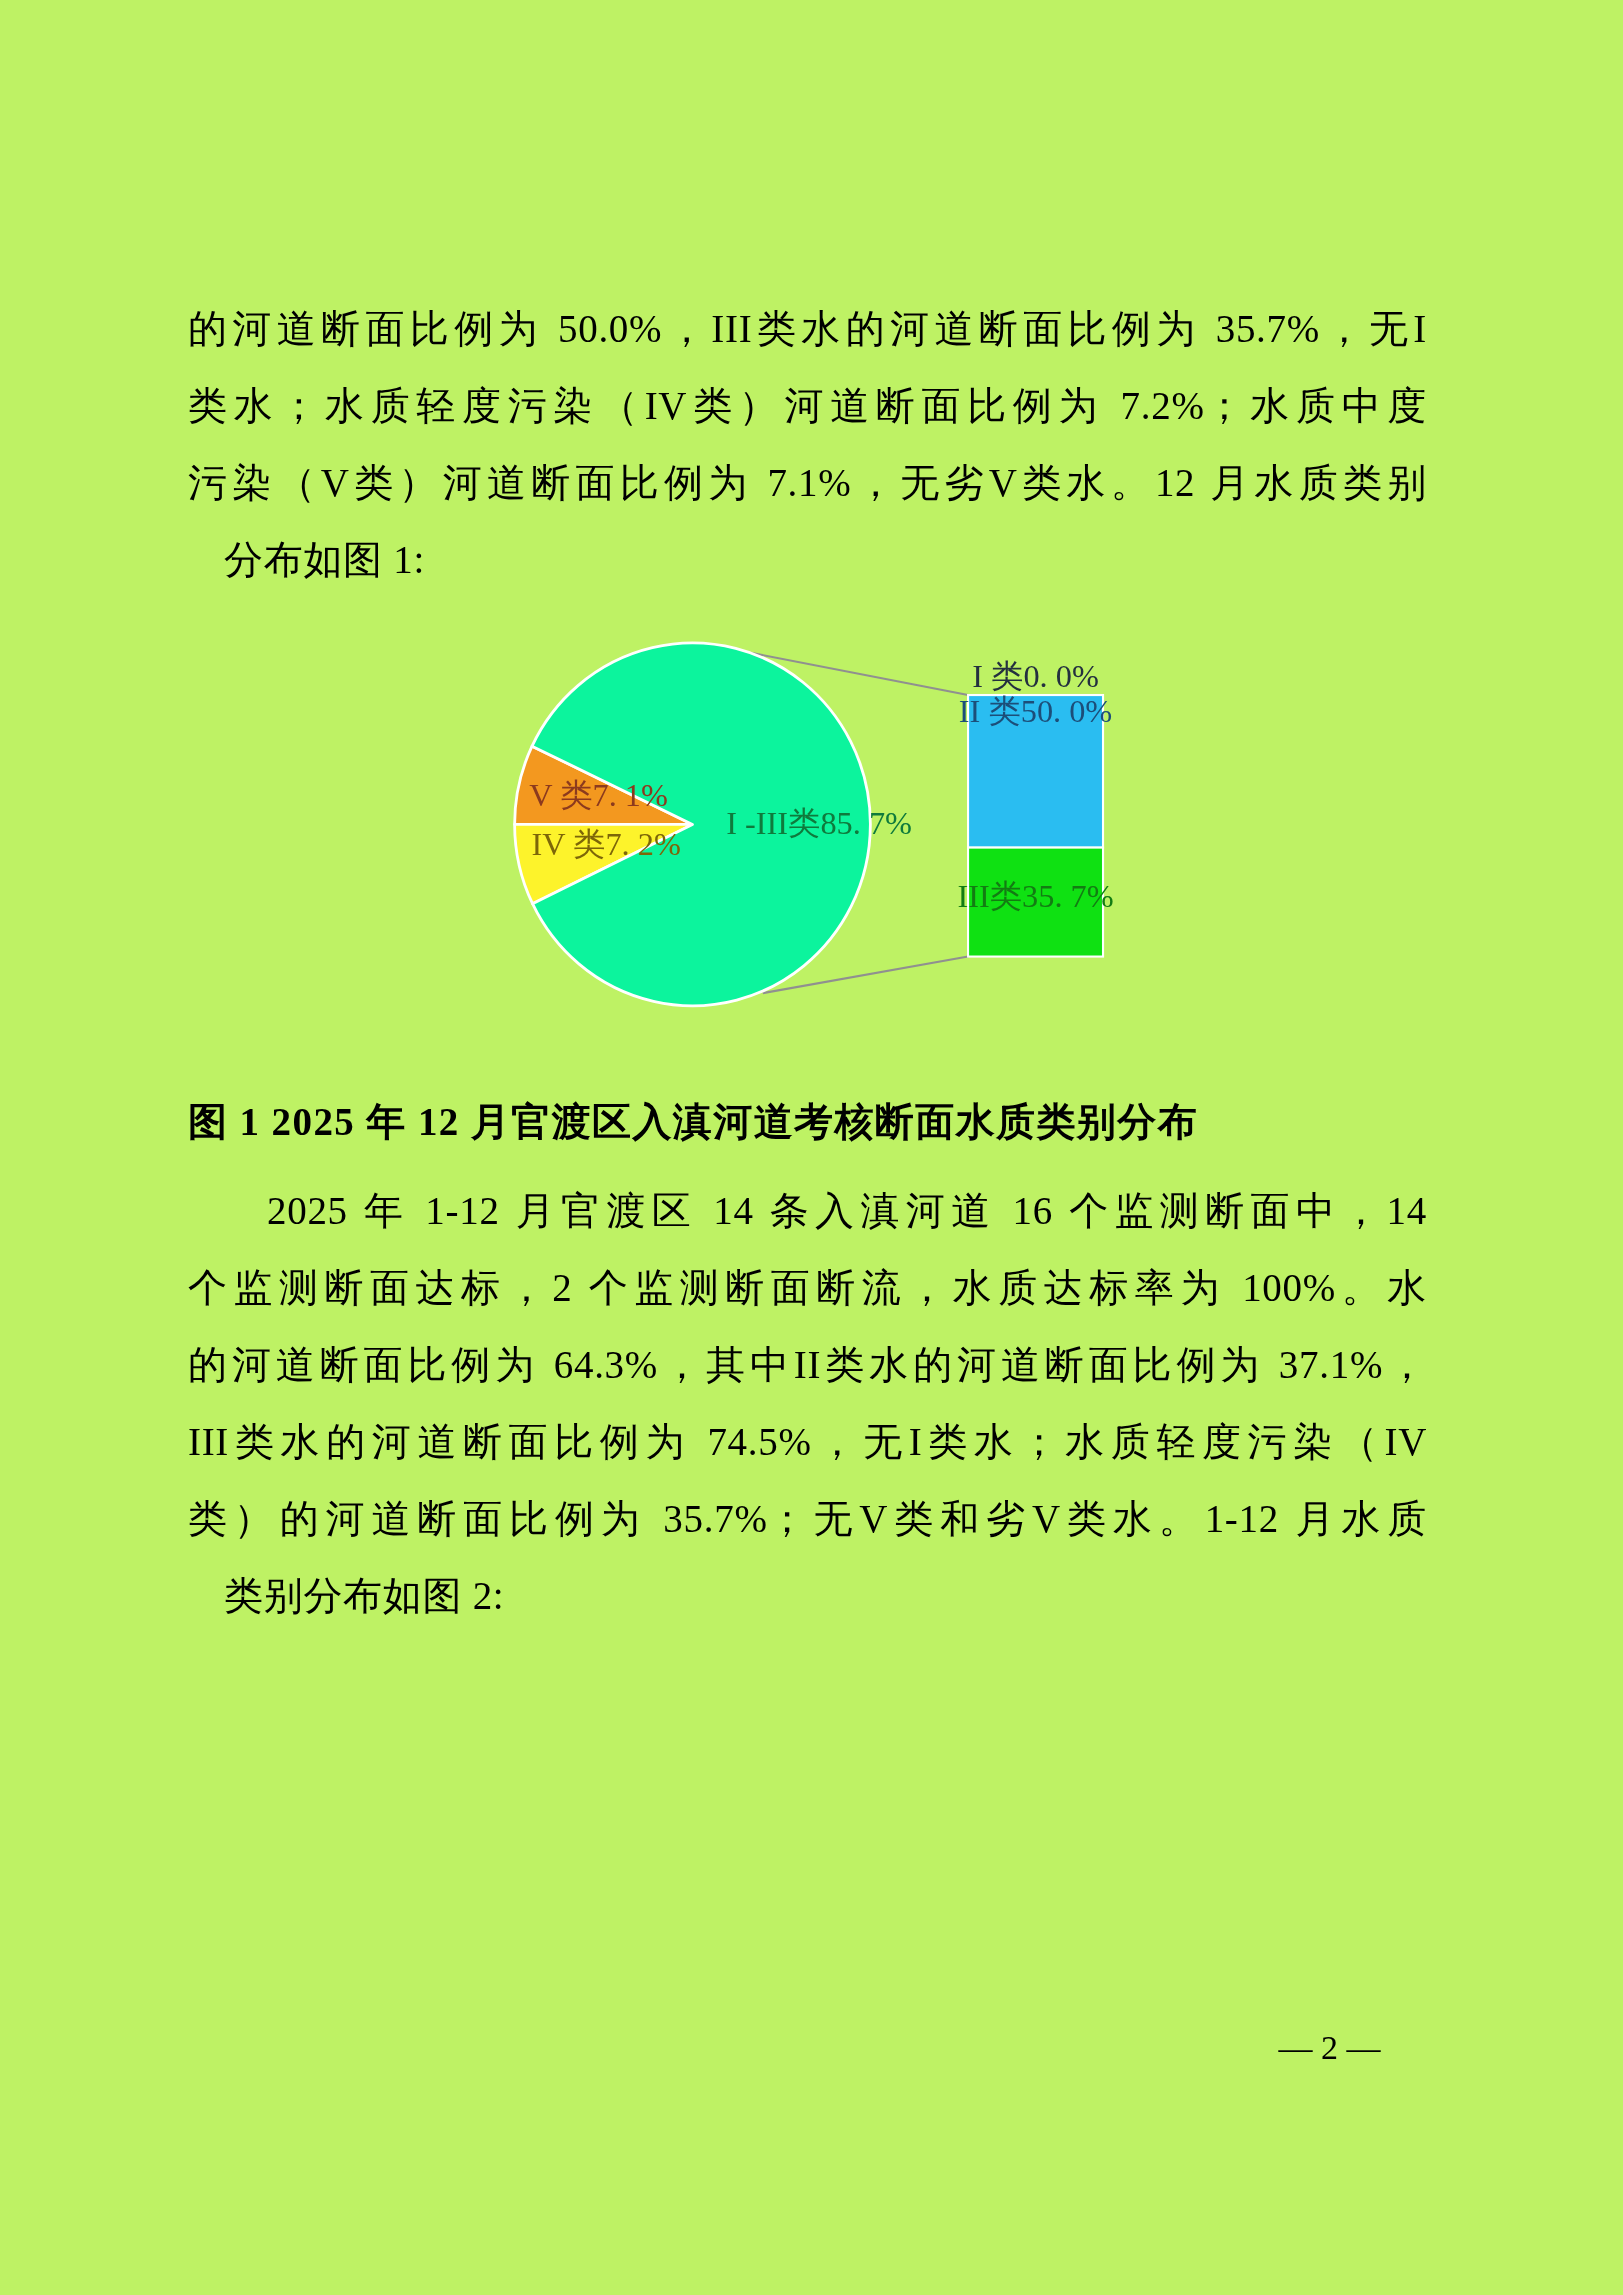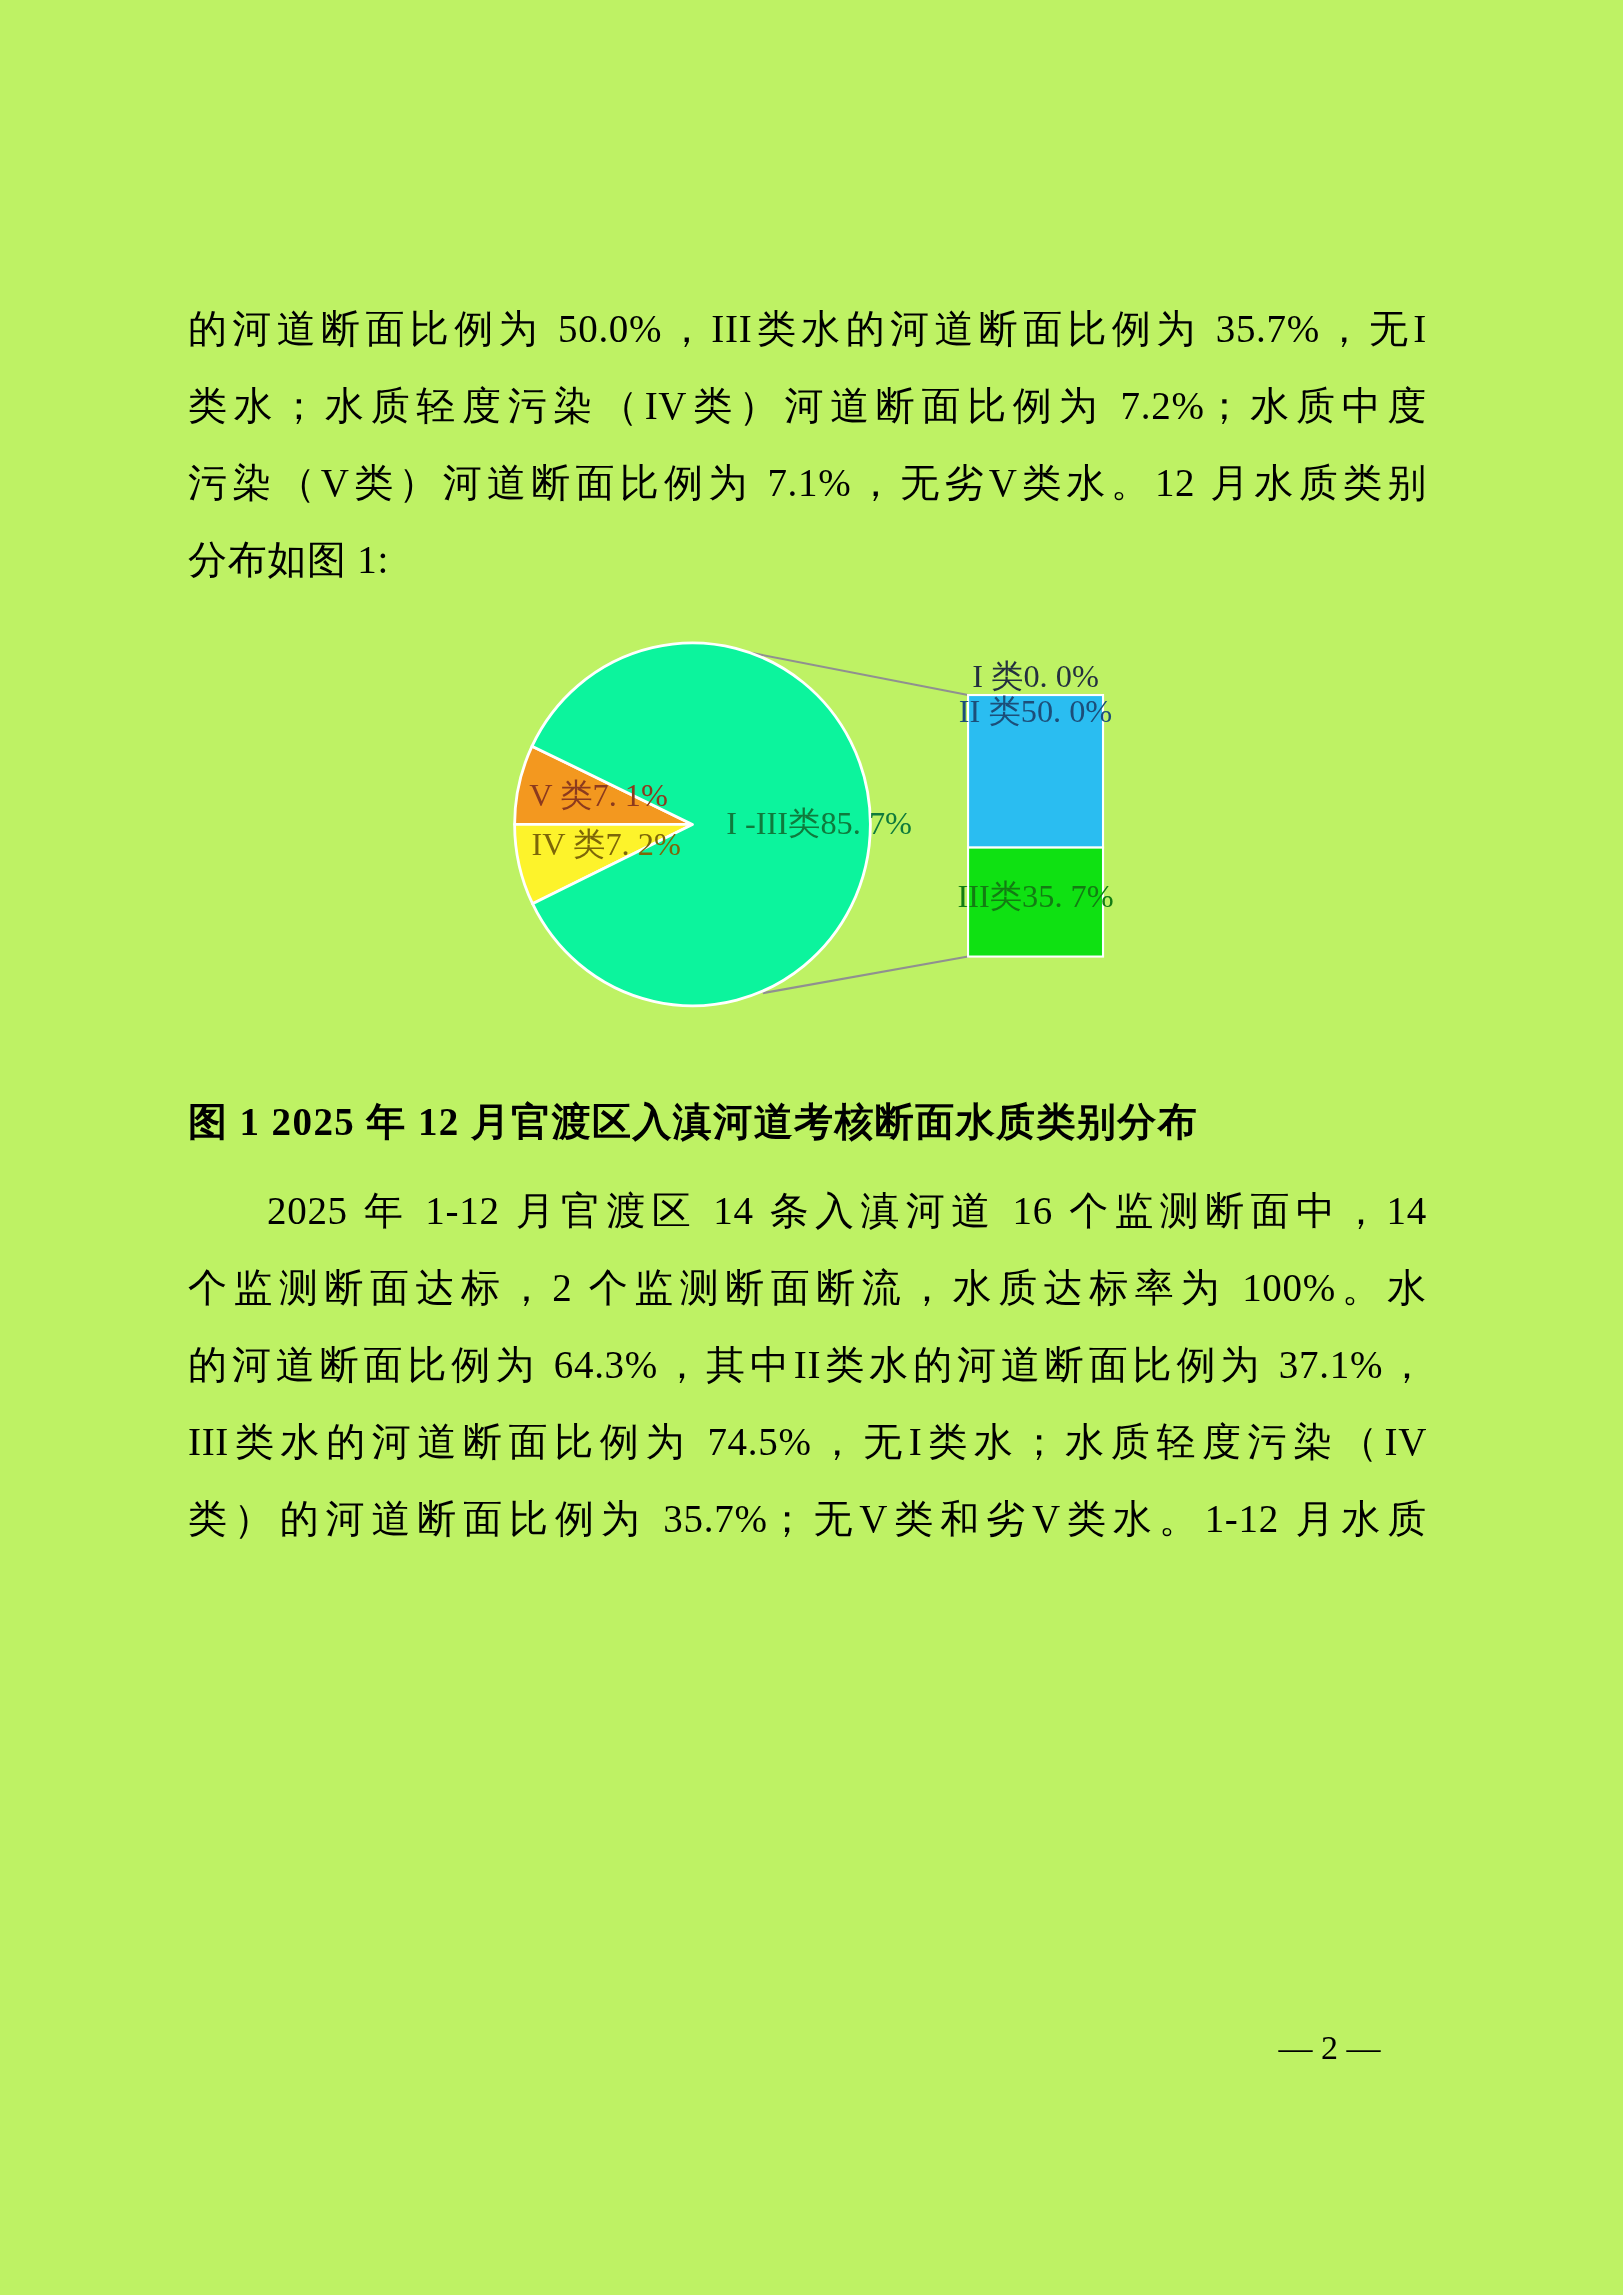--- a/index.html
+++ b/index.html
@@ -17,20 +17,21 @@
     font-size:39px;
     letter-spacing:0.7px;
   }
   .body-text .line{
     height:77px;line-height:77px;
     text-align:justify;text-align-last:justify;
     white-space:nowrap;
   }
   .body-text .line.last{
     text-align-last:left;
+    margin-left:36px;
   }
   .body-text .line.indent{
     padding-left:79px;
   }
   .figure-caption{
     position:absolute;
     left:188px;width:1239px;top:1094px;
     height:56px;line-height:56px;
     font-size:39px;font-weight:bold;
     text-align:left;
@@ -82,18 +83,19 @@
     </svg>
 
   <div class="figure-caption">图 1  2025 年 12 月官渡区入滇河道考核断面水质类别分布</div>
 
   <div class="body-text" style="top:1172px;">
     <div class="line indent">2025 年 1-12 月官渡区 14 条入滇河道 16 个监测断面中，14</div>
     <div class="line">个监测断面达标，2 个监测断面断流，水质达标率为 100%。水</div>
     <div class="line">的河道断面比例为 64.3%，其中II类水的河道断面比例为 37.1%，</div>
     <div class="line">III类水的河道断面比例为 74.5%，无I类水；水质轻度污染（IV</div>
     <div class="line">类）的河道断面比例为 35.7%；无V类和劣V类水。1-12 月水质</div>
+    <div class="line last">类别分布如图 2:</div>
   </div>
 
   <div class="footer-page-number">— 2 —</div>
 
 </div>
 
 
 </body></html>

